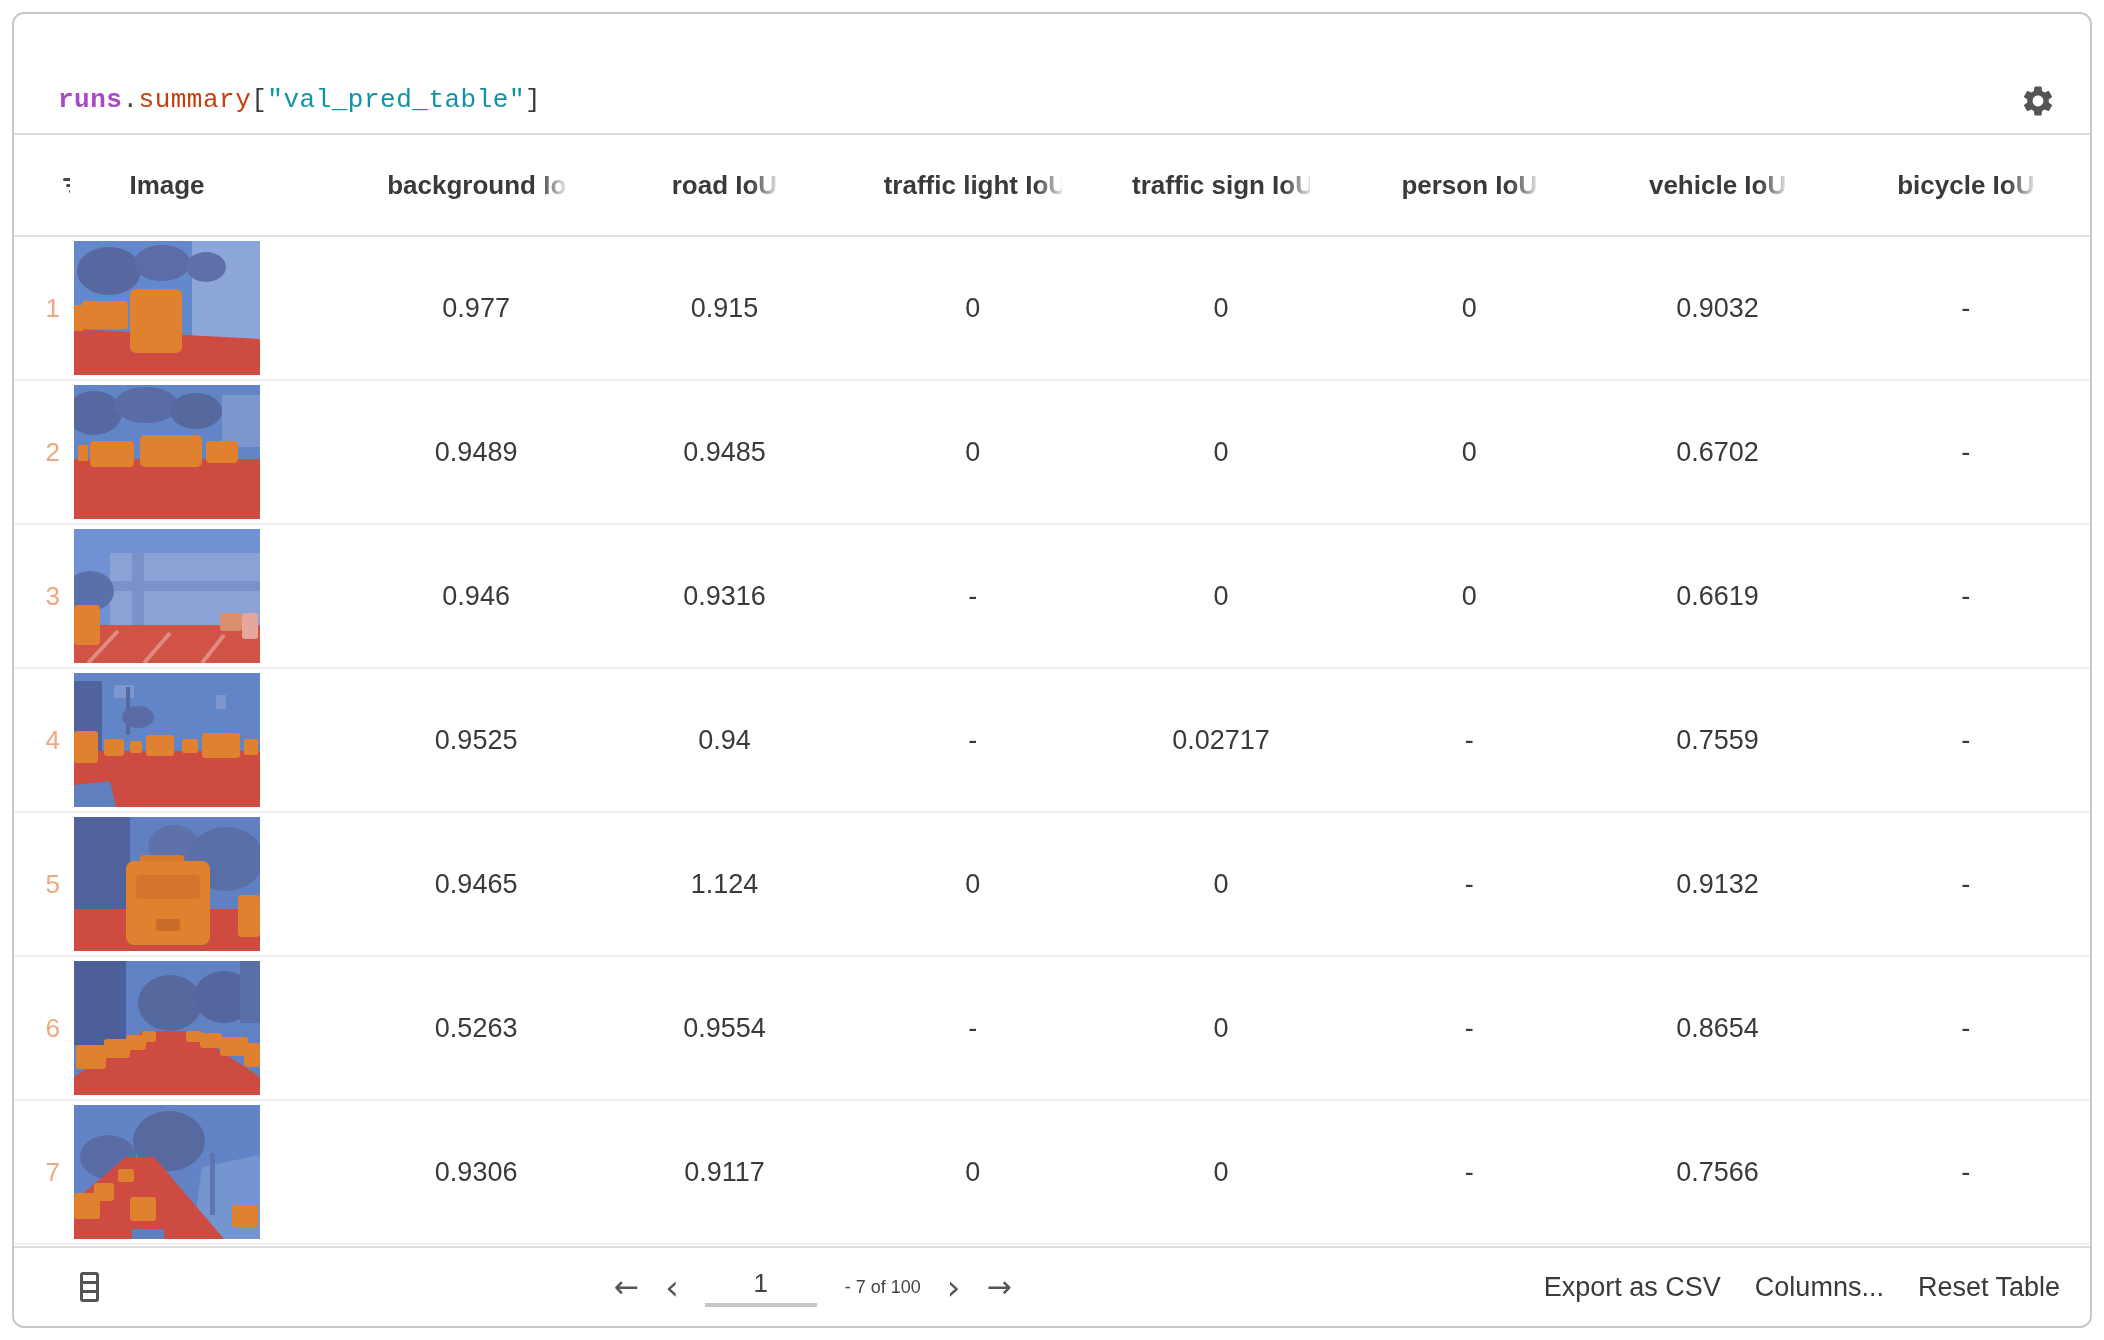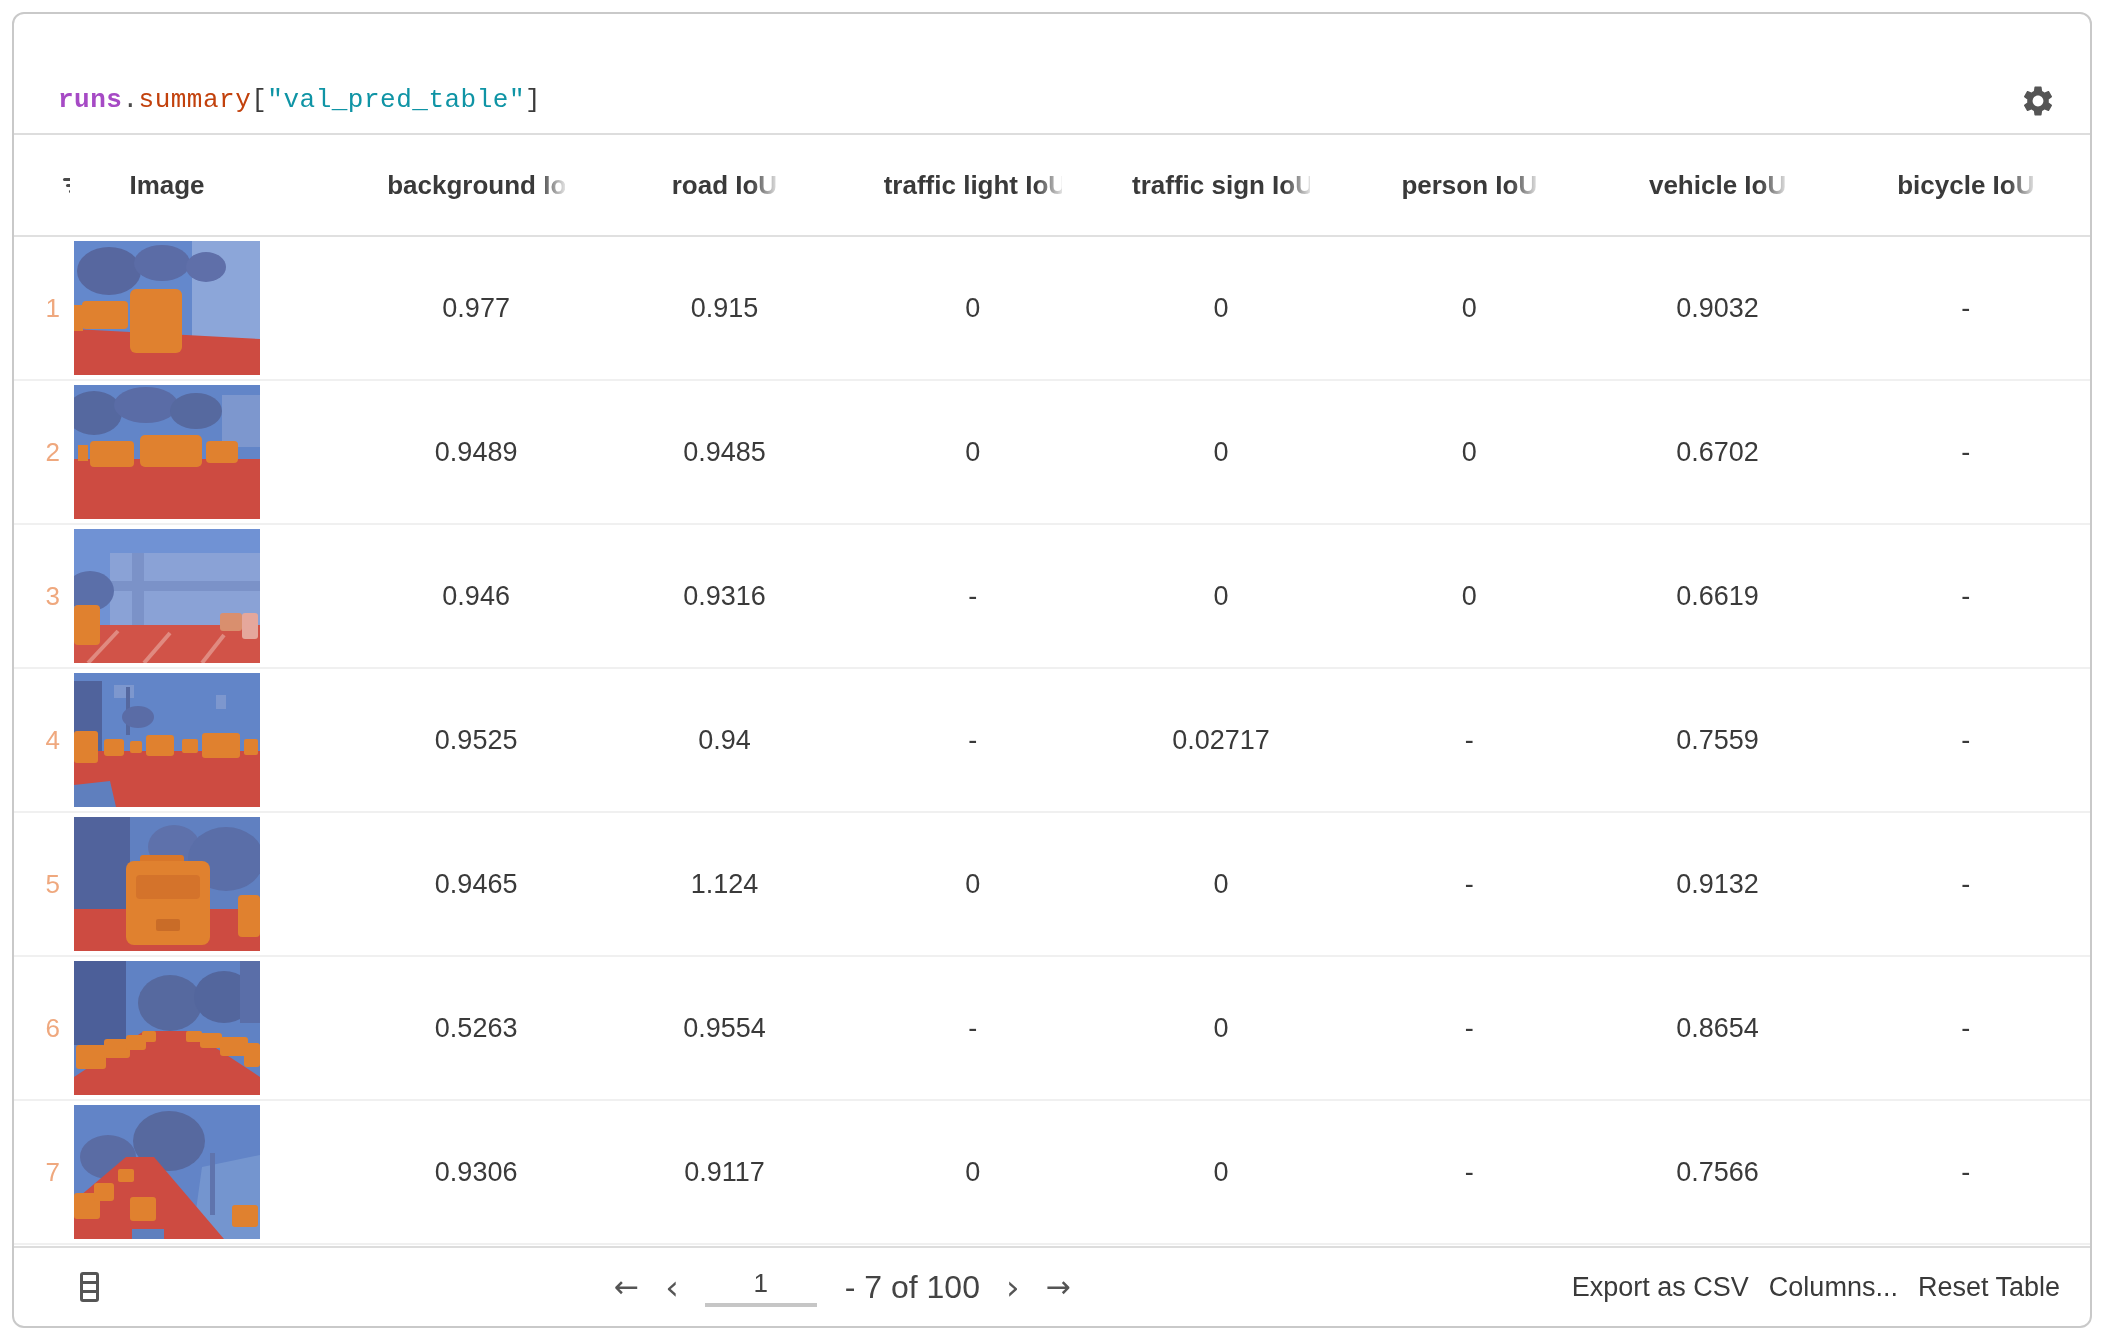--- a/index.html
+++ b/index.html
@@ -49,22 +49,22 @@
   .rows-icon { position:absolute; left:66px; top:50%; transform:translateY(-50%);
     width:19px; height:30px; border:3px solid #555; border-radius:3px; cursor:pointer; }
   .rows-icon i { display:block; height:3px; background:#555; margin-top:6px; }
   .pager { position:absolute; left:600px; top:0; height:100%; display:flex; align-items:center; gap:26px; }
   .pg-btn { font-size:30px; color:#555; cursor:pointer; line-height:1; background:none; border:none;
     font-family:"DejaVu Sans", sans-serif; }
   .pg-chev { font-size:34px; }
   .page-input { width:112px; text-align:center; font-size:26px; color:#444; border:none; outline:none;
     border-bottom:4px solid #c6c6c6; padding-bottom:4px; background:transparent;
     font-family:"Liberation Sans",sans-serif; }
-  .pg-range { font-size:32px; color:#444; margin-left:2px; }
-  .actions { position:absolute; right:30px; top:0; height:100%; display:flex; align-items:center; gap:20px; }
+  .pg-range { font-size:18px; color:#444; margin-left:2px; }
+  .actions { position:absolute; right:30px; top:0; height:100%; display:flex; align-items:center; gap:34px; }
   .action-btn { font-size:27px; color:#3a3a3a; cursor:pointer; background:none; border:none;
     font-family:"Liberation Sans",sans-serif; }
 </style>
 </head>
 <body>
 
 <div class="panel">
 
   <div class="codebar">
     <div class="code">

